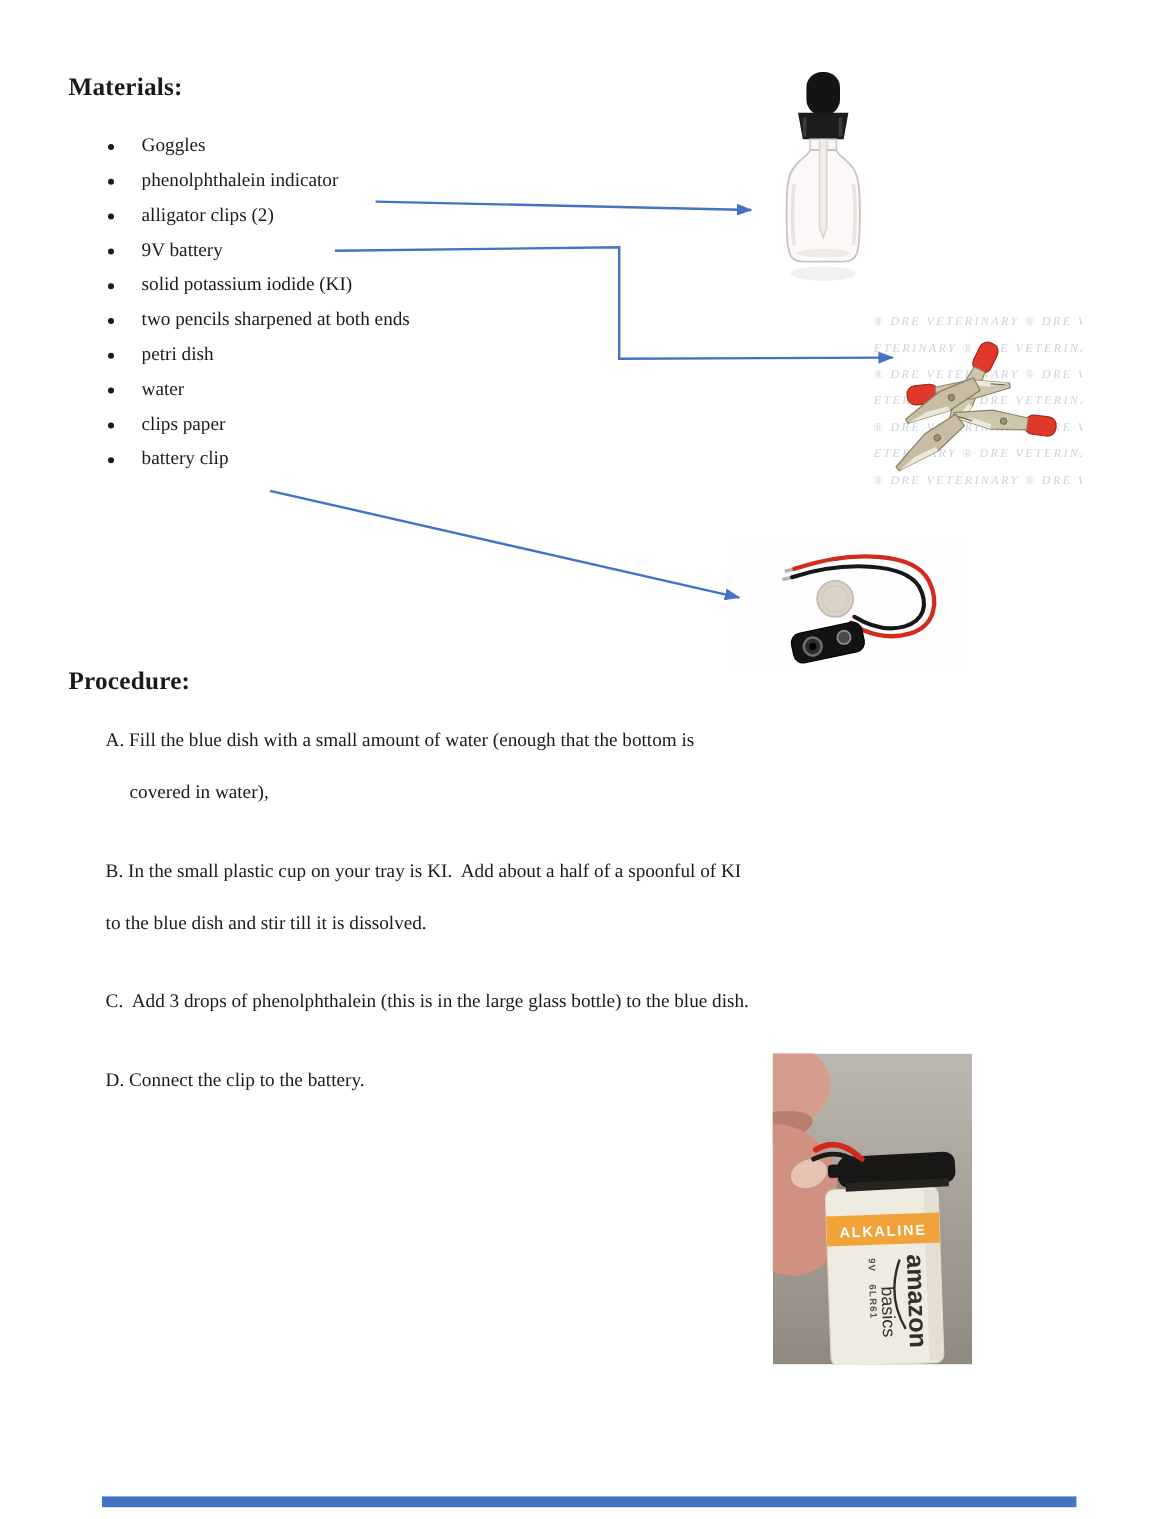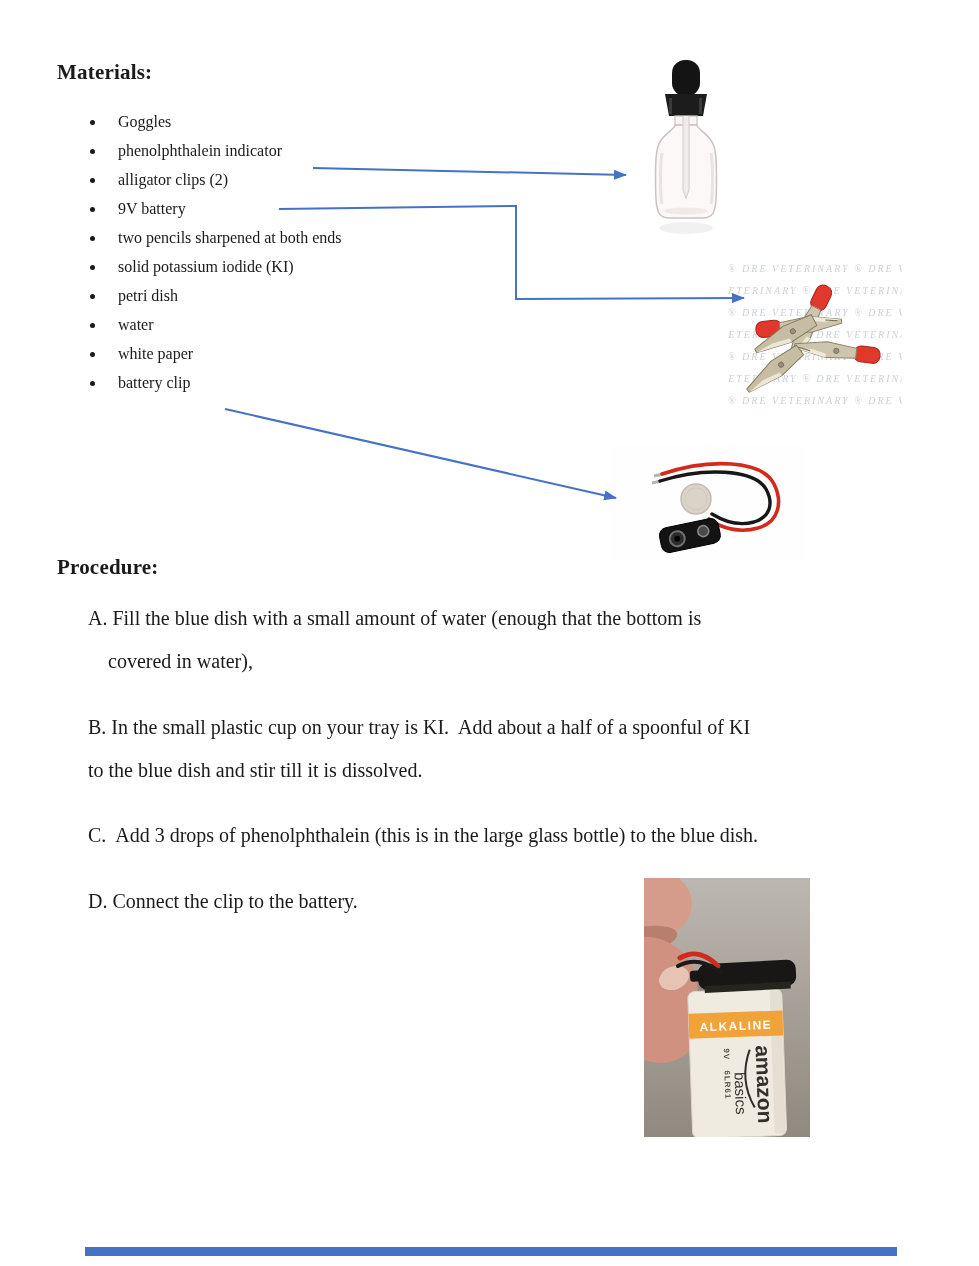--- a/index.html
+++ b/index.html
@@ -7,21 +7,21 @@
   #page{position:relative;width:979px;height:1266px;background:#ffffff;overflow:hidden;}
 
   .heading{position:absolute;font-size:21px;font-weight:bold;letter-spacing:.2px;white-space:nowrap;}
   #materials-heading{left:57px;top:60px;font-family:Liberation Serif, serif;}
   #procedure-heading{left:57px;top:555px;}
 
   #materials-list{position:absolute;left:88px;top:107px;margin:0;padding:0;list-style:none;}
   #materials-list li{position:relative;height:29px;line-height:29px;font-size:16px;padding-left:30px;white-space:nowrap;}
   #materials-list .bullet{position:absolute;left:2px;top:13px;width:5px;height:5px;border-radius:50%;background:#1a1a1a;}
 
-  .pline{position:absolute;left:88px;font-size:20px;line-height:26px;white-space:pre;}
+  .pline{position:absolute;left:88px;font-size:16px;line-height:26px;white-space:pre;}
 
   .fig{position:absolute;}
   #alligator-clips-figure{left:728px;top:258px;width:174px;height:158px;overflow:hidden;background:#fff;}
   .wm-row{font-family:"Liberation Serif","DejaVu Serif",serif;font-style:italic;font-size:10px;
           letter-spacing:2px;color:#ccd2d9;line-height:22px;white-space:nowrap;}
   .wm-row:nth-child(even){margin-left:-52px;}
   #clips-svg{position:absolute;left:0;top:0;}
 
   #arrow-layer{position:absolute;left:0;top:0;width:979px;height:1266px;pointer-events:none;z-index:6;}
 
@@ -32,25 +32,25 @@
 
 <div id="page">
 
   <div id="materials-heading" class="heading">Materials:</div>
 
   <ul id="materials-list">
     <li><span class="bullet"></span><span>Goggles</span></li>
     <li><span class="bullet"></span><span>phenolphthalein indicator</span></li>
     <li><span class="bullet"></span><span>alligator clips (2)</span></li>
     <li><span class="bullet"></span><span>9V battery</span></li>
+    <li><span class="bullet"></span><span>solid potassium iodide (KI)</span></li>
     <li><span class="bullet"></span><span>two pencils sharpened at both ends</span></li>
-    <li><span class="bullet"></span><span>solid potassium iodide (KI)</span></li>
     <li><span class="bullet"></span><span>petri dish</span></li>
     <li><span class="bullet"></span><span>water</span></li>
-    <li><span class="bullet"></span><span>white paper</span></li>
+    <li><span class="bullet"></span><span>clips paper</span></li>
     <li><span class="bullet"></span><span>battery clip</span></li>
   </ul>
 
   <svg class="fig" style="left:648px;top:58px;" width="78" height="182" viewBox="0 0 78 182">
     <g>
       <rect x="24" y="2" width="28" height="36" rx="13" fill="#141414"></rect>
       <path d="M 17,36 L 59,36 L 55,58 L 21,58 Z" fill="#1c1c1c"></path>
       <rect x="21" y="40" width="3" height="16" fill="#3a3a3a"></rect>
       <rect x="51" y="40" width="3" height="16" fill="#3a3a3a"></rect>
     </g>

